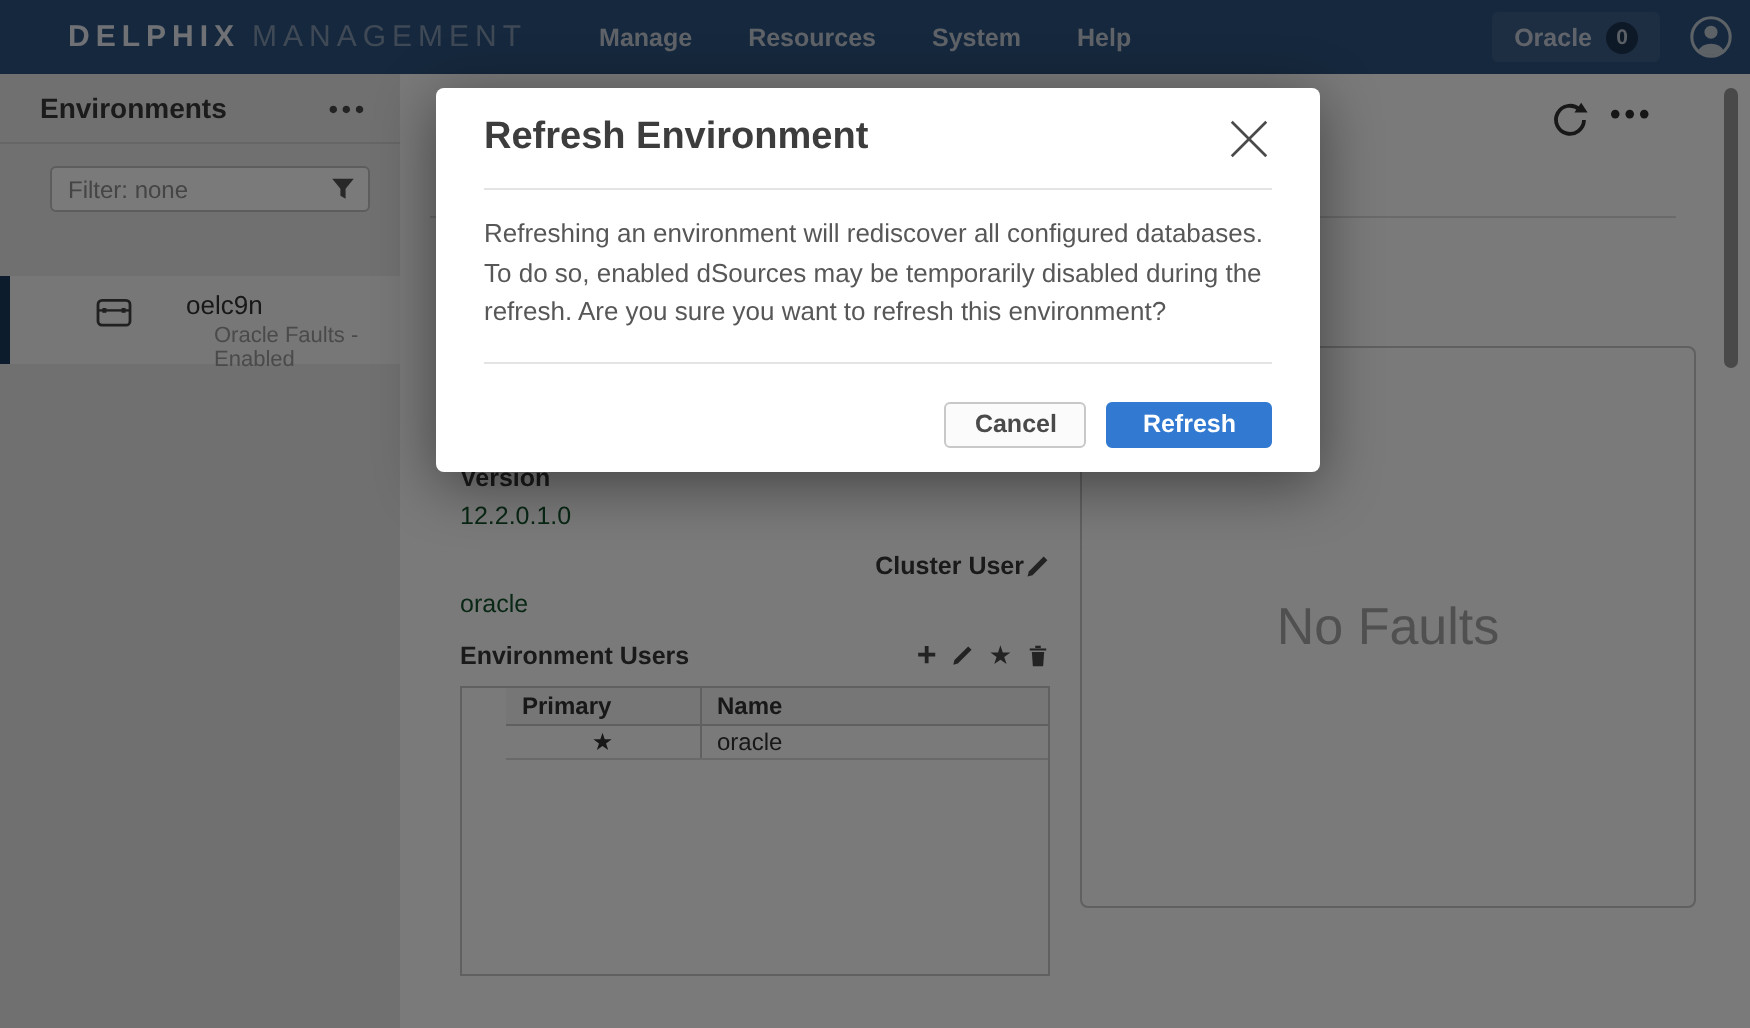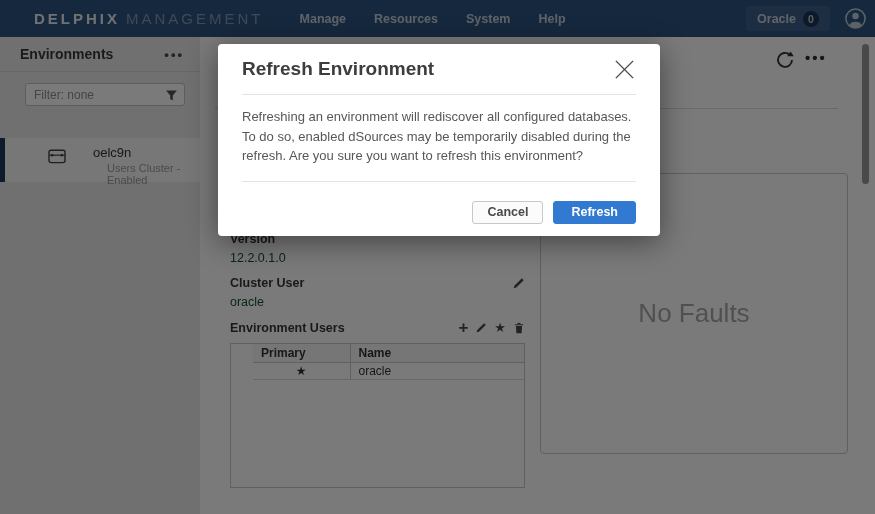--- a/index.html
+++ b/index.html
@@ -43,21 +43,21 @@
   
   .content { position:absolute; left:200px; top:37px; width:675px; height:477px; background:#fff; }
   .toolbar-refresh { position:absolute; left:575px; top:13px; cursor:pointer; }
   .toolbar-dots { position:absolute; left:605px; top:12px; color:#2f2f2f; font-size:15px; font-weight:bold;
                   letter-spacing:2px; cursor:pointer; }
   .content-divider { position:absolute; left:15px; top:71px; width:623px; border-top:1px solid #dedede; }
 
   .details { position:absolute; left:30px; top:195px; width:295px; }
   .dl { font-size:12.5px; font-weight:bold; color:#383838; }
   .dv { font-size:12.5px; color:#14532d; margin:5px 0 11px; }
-  .label-row { display:flex; align-items:center; justify-content:space-between; }
+  .label-row { display:flex; align-items:center; justify-content:flex-end; }
   .icon-btn { cursor:pointer; display:inline-flex; align-items:center; }
   .users-head { display:flex; align-items:center; justify-content:space-between; margin:6px 0 8px; }
   .users-actions { display:flex; align-items:center; gap:7px; }
   .plus-glyph { font-size:17px; font-weight:bold; color:#4a4a4a; line-height:12px; cursor:pointer; }
   .star-glyph { font-size:13px; color:#4a4a4a; cursor:pointer; }
 
   .users-table-box { width:295px; height:145px; border:1px solid #c9c9c9; background:#fff;padding-left:22px; }
   .users-table { width:100%; border-collapse:collapse; font-size:12px; color:#333; }
   .users-table th { font-weight:bold; text-align:left; padding:2px 8px; height:16px;
                     border-bottom:1px solid #c9c9c9; background:#f7f7f7; }
@@ -137,21 +137,21 @@
     <div class="env-item">
       <span class="env-item-icon">
         <svg viewBox="0 0 18 15" width="18" height="15">
           <rect x="1" y="1.2" width="16" height="12.4" rx="2" fill="none" stroke="#444" stroke-width="1.4"></rect>
           <line x1="1" y1="6.2" x2="17" y2="6.2" stroke="#444" stroke-width="1.2"></line>
           <rect x="3.2" y="5" width="2" height="2.4" fill="#444"></rect>
           <rect x="12.8" y="5" width="2" height="2.4" fill="#444"></rect>
         </svg>
       </span>
       <span class="env-item-name">oelc9n</span>
-      <span class="env-item-sub">Users Cluster - Enabled</span>
+      <span class="env-item-sub">Oracle Faults - Enabled</span>
     </div>
   </aside>
 
   <main class="content">
     <span class="toolbar-refresh">
       <svg viewBox="0 0 20 20" width="20" height="20">
         <path d="M14.6 4.6 A7 7 0 1 0 17 10" fill="none" stroke="#333" stroke-width="1.9"></path>
         <polygon points="12.2,6.2 18.8,6.2 15.6,1.4" fill="#333"></polygon>
       </svg>
     </span>

